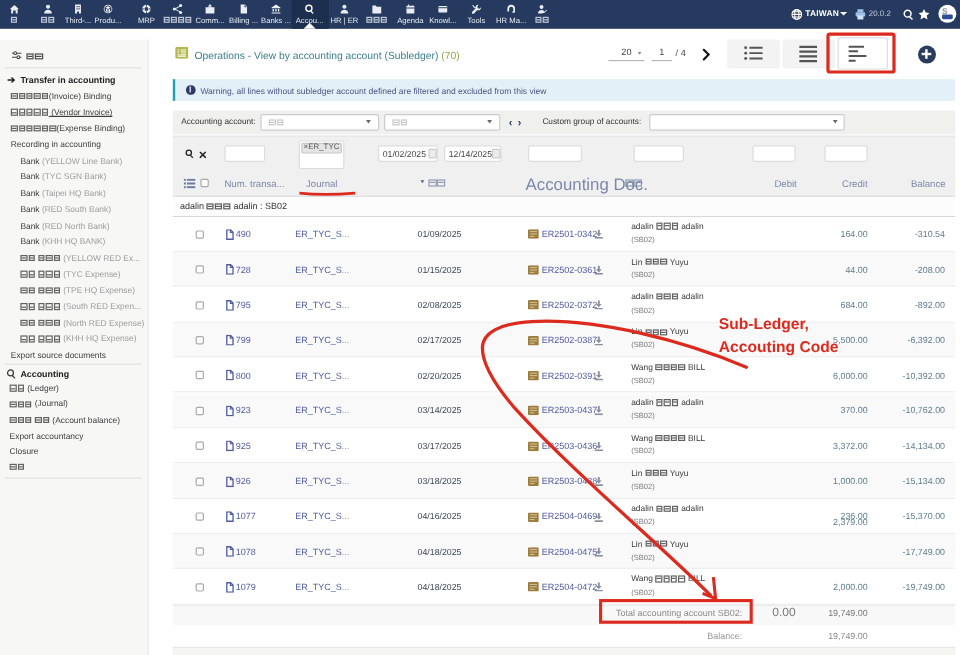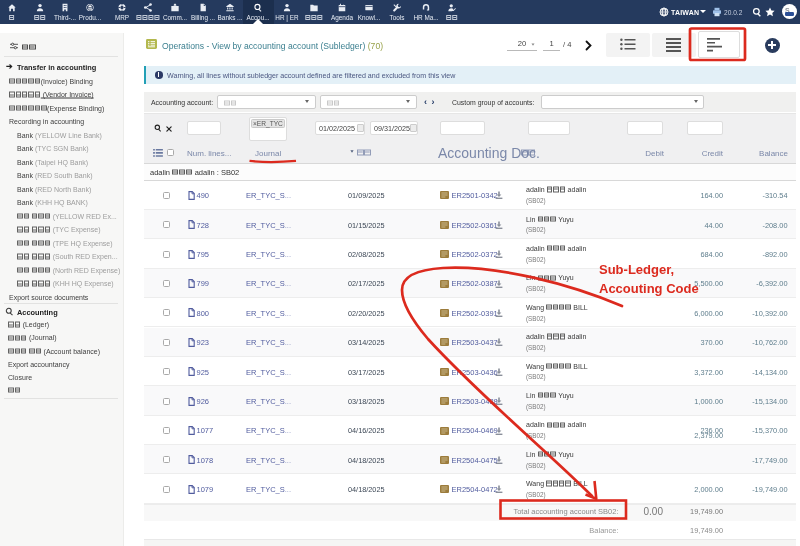--- a/index.html
+++ b/index.html
@@ -270,27 +270,27 @@
 <div class="inp" style="left:528px;top:121px;width:42px;height:14px"></div>
 <div class="inp" style="left:627px;top:121px;width:36px;height:14px"></div>
 <div class="inp" style="left:687px;top:121px;width:36px;height:14px"></div>
 <div class="inp" style="left:249px;top:117px;width:38px;height:24px"></div>
 <div class="abs" style="left:251px;top:118.5px;width:34px;height:9px;background:#e4e4e4;border:1px solid #c9c9c9;border-radius:1.5px"></div>
 <div class="t" style="left:253px;top:123px;font-size:6.6px;color:#555">×ER_TYC</div>
 <div class="inp" style="left:315px;top:121px;width:50px;height:14px"></div>
 <div class="t" style="left:319px;top:128px;font-size:7.2px;color:#444">01/02/2025</div>
 <div class="abs" style="left:357px;top:124px;width:7px;height:8px;background:#ececec;border:1px solid #ccc;border-radius:1px"></div>
 <div class="inp" style="left:370px;top:121px;width:48px;height:14px"></div>
-<div class="t" style="left:374px;top:128px;font-size:7.2px;color:#444">09/31/2025</div>
+<div class="t" style="left:374px;top:128px;font-size:7.2px;color:#444">12/14/2025</div>
 <div class="abs" style="left:410px;top:124px;width:7px;height:8px;background:#ececec;border:1px solid #ccc;border-radius:1px"></div>
 <svg class="abs" style="left:153px;top:148.5px" width="10" height="8" viewBox="0 0 11 9" fill="#6a79a0">
     <path d="M0 0h2v1.8H0zM3 0h8v1.8H3zM0 3.5h2v1.8H0zM3 3.5h8v1.8H3zM0 7h2v1.8H0zM3 7h8v1.8H3z"></path>
   </svg>
 <div class="cb" style="left:166.5px;top:148.5px"></div>
-<div class="t" style="left:187px;top:152.5px;font-size:8px;color:#7b88a9">Num. lines...</div>
+<div class="t" style="left:187px;top:152.5px;font-size:8px;color:#7b88a9">Num. transa...</div>
 <div class="t" style="left:255px;top:152.5px;font-size:8px;color:#7b88a9">Journal</div>
 <div class="car" style="left:350px;top:150px;border-top-color:#55627f;transform:scale(.8)"></div>
 <div class="t" style="left:357px;top:152.5px;font-size:8px;color:#7b88a9"><i class="cj"></i><i class="cj"></i></div>
 <div class="t" style="left:438px;top:152.5px;font-size:14px;color:#7b88a9">Accounting Doc.</div>
 <div class="t" style="left:521px;top:152.5px;font-size:8px;color:#7b88a9"><i class="cj"></i><i class="cj"></i></div>
 <div class="t r" style="left:664px;top:152.5px;font-size:8px;color:#7b88a9">Debit</div>
 <div class="t r" style="left:723px;top:152.5px;font-size:8px;color:#7b88a9">Credit</div>
 <div class="t r" style="left:788px;top:152.5px;font-size:8px;color:#7b88a9">Balance</div>
 <div class="abs" style="left:144px;top:163px;width:652px;height:17.5px;background:#fcfcfc;border-top:1px solid #d8d8d8;border-bottom:1px solid #d8d8d8"></div>
 <div class="t" style="left:150px;top:172px;font-size:7.5px;color:#333">adalin <i class="cj"></i><i class="cj"></i><i class="cj"></i> adalin : SB02</div>

